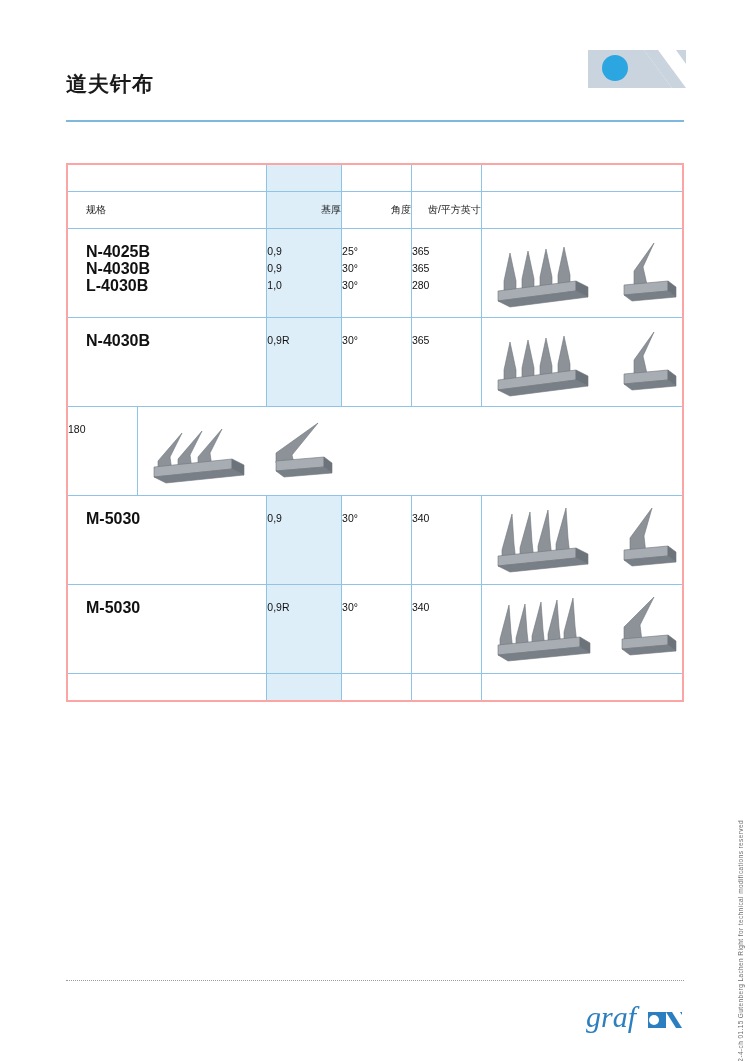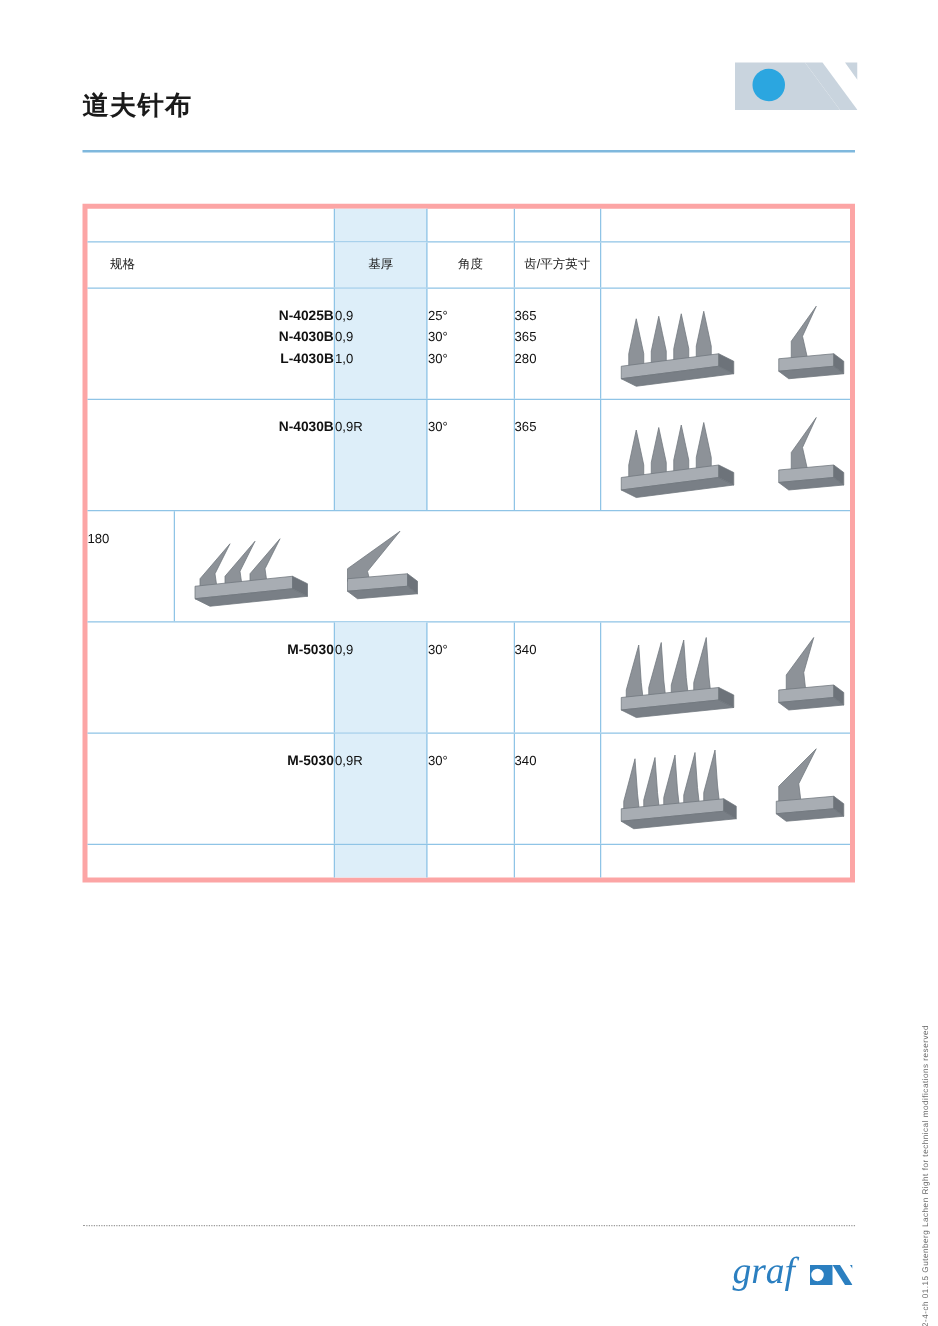--- a/index.html
+++ b/index.html
@@ -31,50 +31,50 @@
     position:absolute;left:588px;top:46px;width:98px;height:42px;
   }
   .header-logo .circle{
     position:absolute;left:14px;top:9px;width:26px;height:26px;border-radius:50%;
     background:#2ba6e0;
   }
 
   
   .table{
     position:absolute;left:66px;top:163px;width:618px;
-    border:4px solid #fca5a5;
+    border:2px solid #fca5a5;
     box-sizing:border-box;
   }
   .tbl-row{
     display:flex;
     position:relative;
   }
   .tbl-row + .tbl-row{border-top:1px solid #8fc4e6;}
   .col-spec{width:200px;box-sizing:border-box;}
   .col-thick{width:75px;box-sizing:border-box;background:#ddeef9;}
   .col-angle{width:70px;box-sizing:border-box;}
   .col-teeth{width:70px;box-sizing:border-box;}
   .col-img{width:201px;box-sizing:border-box;}
 
   .col-spec,.col-angle,.col-teeth,.col-img{border-right:1px solid #8fc4e6;}
   .col-thick{border-right:1px solid #8fc4e6;}
   .col-img{border-right:none;}
 
   .head-row .cell{
     height:36px;line-height:36px;
-    font-size:10px;color:#222;text-align:center;
+    font-size:10px;color:#222;text-align:right;
   }
   .head-row .col-spec .cell{text-align:left;padding-left:18px;}
   .head-pad{height:26px;}
   .head-pad .col-thick{background:#ddeef9;}
 
   .data-row{min-height:88px;}
   .data-row .names{
     padding:14px 0 0 18px;
-    font-size:11px;font-weight:bold;color:#111;line-height:17px;text-align:right;
+    font-size:16px;font-weight:bold;color:#111;line-height:17px;
   }
   .data-row .vals{
     padding-top:14px;
     font-size:10.5px;color:#111;text-align:left;line-height:17px;
   }
   .col-thick .vals,.col-angle .vals,.col-teeth .vals{font-weight:normal;}
 
   .foot-pad{height:26px;}
   .foot-pad .col-thick{background:#ddeef9;}
 

